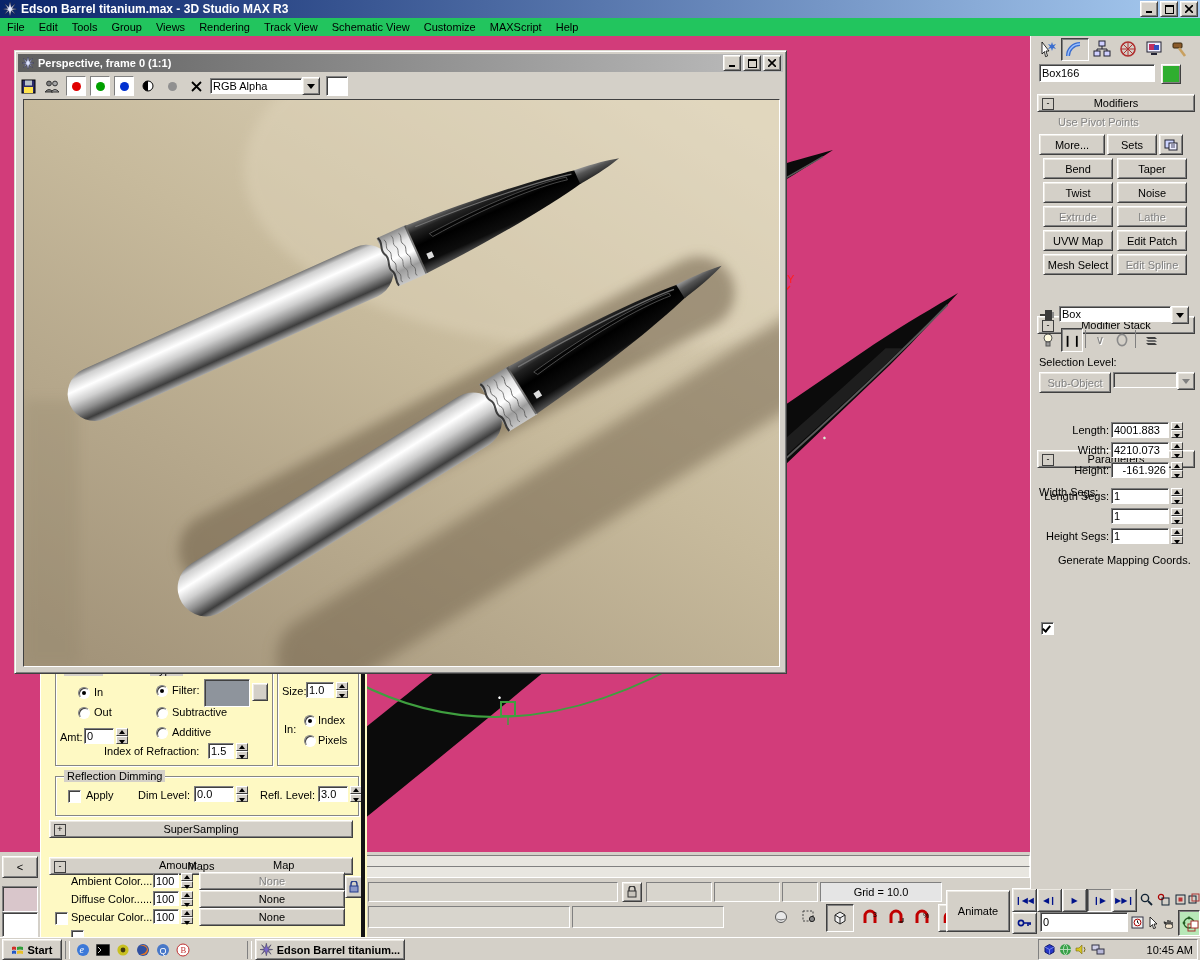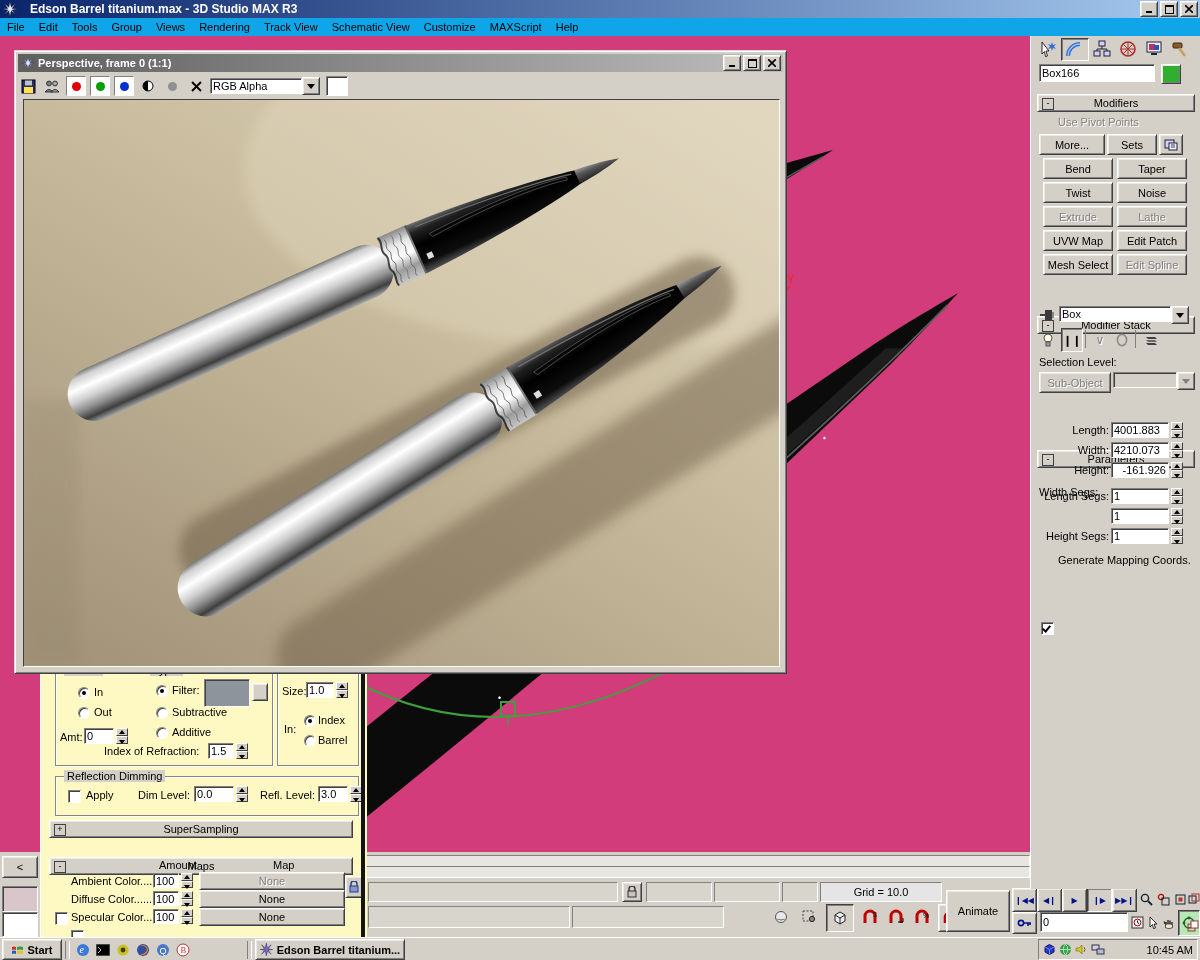--- a/index.html
+++ b/index.html
@@ -36,21 +36,21 @@
   .fld{background:#fff;border:1px solid;border-color:#808080 #fff #fff #808080;box-shadow:inset 1px 1px 0 #404040;
        font-family:"Liberation Sans","DejaVu Sans",sans-serif;font-size:11px;padding:0 2px;height:16px;box-sizing:border-box;}
   input.fld{outline:none;}
   .lbl{white-space:nowrap;}
   .dis-t{color:#858585;text-shadow:1px 1px 0 #fff;}
   
   #titlebar{left:0;top:0;width:1200px;height:18px;background:linear-gradient(90deg,#0a246a,#a6caf0);
             display:flex;align-items:center;color:#fff;font-weight:bold;font-size:12px;}
   .wbtn{width:16px;height:14px;font-size:9px;line-height:10px;}
   
-  #menubar{left:0;top:18px;width:1200px;height:18px;background:#0ea5e9;display:flex;align-items:center;
+  #menubar{left:0;top:18px;width:1200px;height:18px;background:#22c55e;display:flex;align-items:center;
            border-bottom:1px solid #808080;}
   .menu-item{padding:2px 7px;}
   
   #renderwin{left:14px;top:50px;width:771px;height:622px;background:#d4d0c8;
              border:1px solid;border-color:#dcd8d0 #404040 #404040 #dcd8d0;
              box-shadow:inset 1px 1px 0 #fff, inset -1px -1px 0 #808080;z-index:10;}
   #rw-title{position:absolute;left:3px;top:3px;right:3px;height:18px;
             background:linear-gradient(90deg,#5f5f5f,#bdbdbd);display:flex;align-items:center;color:#fff;
             font-weight:bold;font-size:11px;}
   #rw-toolbar{position:absolute;left:3px;top:23px;right:3px;height:24px;display:flex;align-items:center;gap:4px;}
@@ -81,21 +81,21 @@
 <body>
 
 <div id="root">
 
   <div id="titlebar" class="abs">
     <span class="abs" style="left:3px;top:2px">
       <svg width="14" height="14" viewBox="0 0 16 16">
           <path d="M8 0 L9.5 6 L14 2 L10.5 7.5 L16 8 L10.5 9 L14 14 L9.5 10 L8 16 L6.5 10 L2 14 L5.5 9 L0 8 L5.5 7.5 L2 2 L6.5 6 Z" fill="#e8ecff" stroke="#223" stroke-width="0.5"></path>
         </svg>
     </span>
-    <span style="margin-left:30px">Edson Barrel titanium.max - 3D Studio MAX R3</span>
+    <span style="margin-left:21px">Edson Barrel titanium.max - 3D Studio MAX R3</span>
     <span style="margin-left:auto;margin-right:2px;display:flex;gap:2px">
       <span class="out btn wbtn">
           <span style="border-bottom:2px solid #000;width:6px;margin-top:6px"></span>
         </span>
       <span class="out btn wbtn">
           <span style="border:1px solid #000;border-top:2px solid #000;width:7px;height:6px"></span>
         </span>
       <span class="out btn wbtn">
           <svg width="8" height="8" viewBox="0 0 8 8">
             <path d="M0,0 L8,8 M8,0 L0,8" stroke="#000" stroke-width="1.6"></path>
@@ -326,21 +326,21 @@
       <span class="abs lbl" style="left:4px;top:14px">Size:</span>
       <input class="abs fld" style="left: 28px; top: 11px; width: 28px;" value="1.0">
       <span class="abs spin" style="left:58px;top:11px">
           <span class="u"></span>
           <span class="d"></span>
         </span>
       <span class="abs lbl" style="left:6px;top:52px">In:</span>
       <span class="abs radio sel" style="left:26px;top:44px"></span>
       <span class="abs lbl" style="left:40px;top:43px">Index</span>
       <span class="abs radio" style="left:26px;top:64px"></span>
-      <span class="abs lbl" style="left:40px;top:63px">Barrel</span>
+      <span class="abs lbl" style="left:40px;top:63px">Pixels</span>
     </div>
     
     <div class="abs group" style="left:14px;top:116px;width:302px;height:38px">
       <span class="glabel" style="left:8px">Reflection Dimming</span>
       <span class="abs check" style="left:12px;top:12px"></span>
       <span class="abs lbl" style="left:30px;top:12px">Apply</span>
       <span class="abs lbl" style="left:82px;top:12px">Dim Level:</span>
       <input class="abs fld" style="left: 138px; top: 9px; width: 40px;" value="0.0">
       <span class="abs spin" style="left:180px;top:9px">
           <span class="u"></span>

